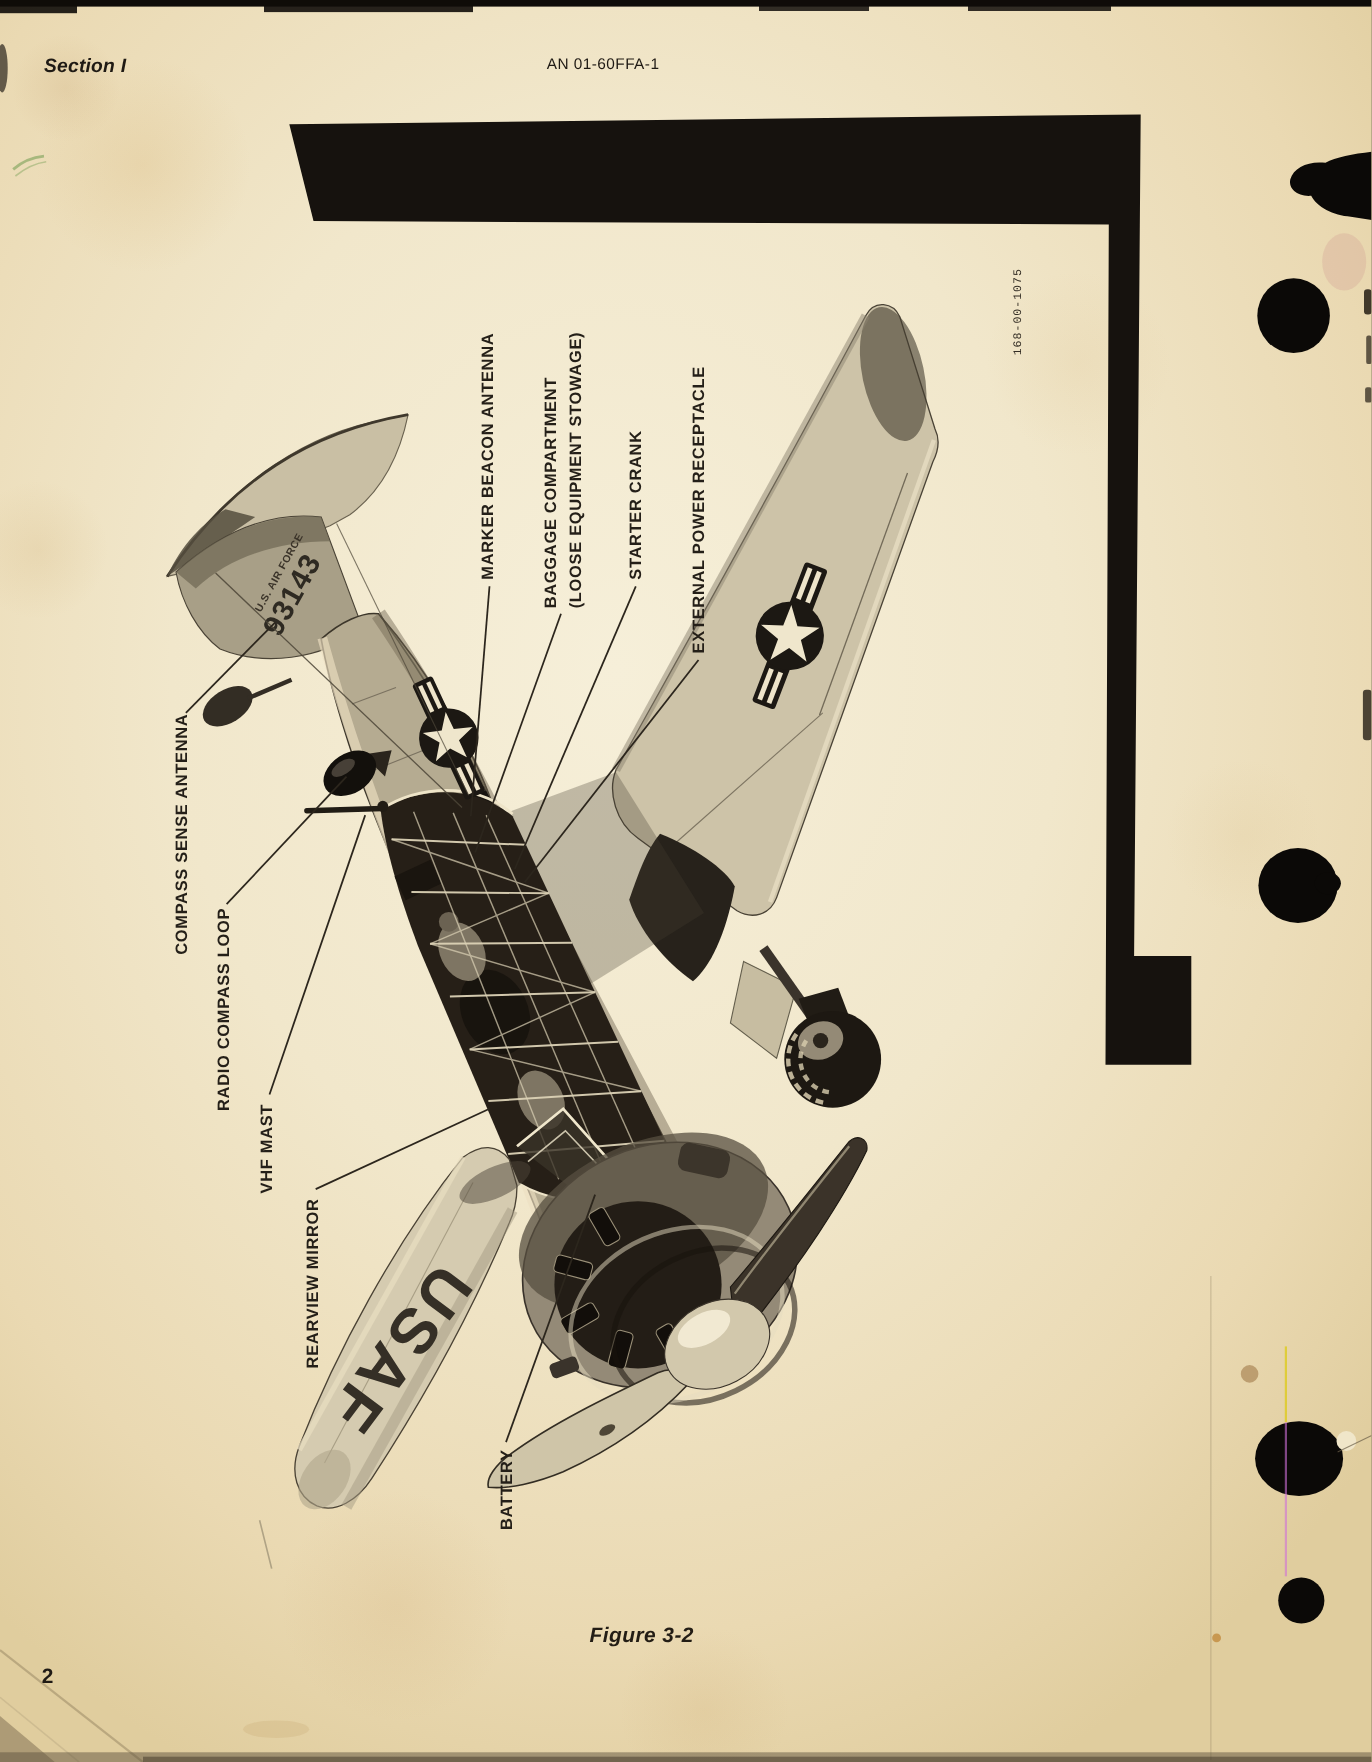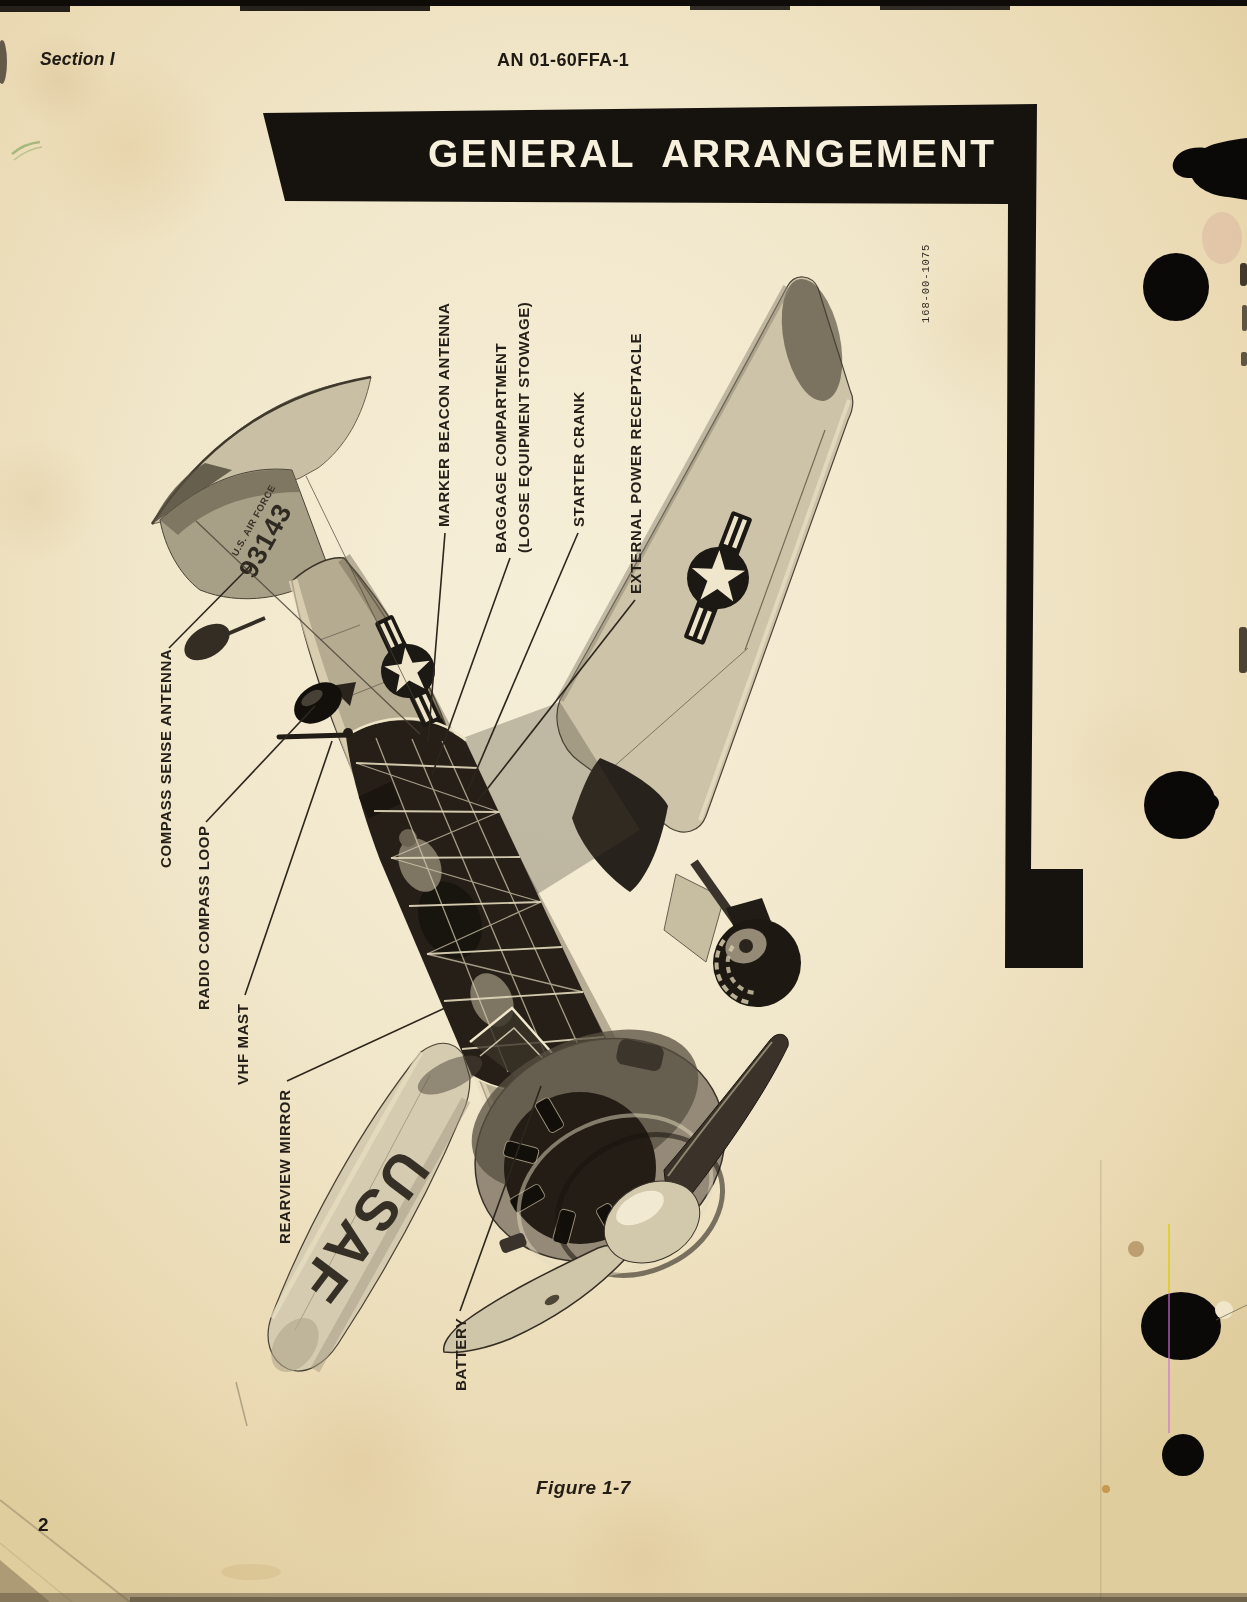--- a/index.html
+++ b/index.html
@@ -10,21 +10,21 @@
     radial-gradient(circle 140px at 130px 150px, rgba(210,170,100,.20), rgba(210,170,100,0) 70%),
     radial-gradient(circle 90px  at 35px 500px,  rgba(205,170,110,.18), rgba(205,170,110,0) 70%),
     radial-gradient(circle 120px at 980px 330px, rgba(215,185,130,.15), rgba(215,185,130,0) 70%),
     radial-gradient(circle 150px at 360px 1460px,rgba(200,160,100,.16), rgba(200,160,100,0) 70%),
     radial-gradient(circle 110px at 640px 1555px,rgba(200,160,100,.14), rgba(200,160,100,0) 70%),
     radial-gradient(circle 100px at 1130px 760px,rgba(210,180,120,.12), rgba(210,180,120,0) 70%),
     radial-gradient(circle 70px  at 60px 80px,   rgba(190,150,95,.18),  rgba(190,150,95,0) 70%);}
   svg.art{position:absolute;left:0;top:0;}
   .txt{position:absolute;white-space:nowrap;}
   .h-sec{left:40px;top:49px;font-weight:bold;font-size:17.5px;letter-spacing:.2px;font-style:italic;}
-  .h-doc{left:497px;top:50px;font-weight:bold;font-size:18px;letter-spacing:.4px;}
+  .h-doc{left:497px;top:50px;font-weight:normal;font-size:14px;letter-spacing:.4px;}
   .banner-title{left:428px;top:132px;font-weight:bold;font-size:39px;letter-spacing:2.5px;word-spacing:14px;color:#f6f0dc;}
   .fig-cap{left:536px;top:1477px;font-weight:bold;font-style:italic;font-size:19px;letter-spacing:.4px;color:#231d15;}
   .pg-num{left:38px;top:1514px;font-weight:bold;font-size:19px;}
   .vlabel{position:absolute;transform:rotate(-90deg);transform-origin:0 0;white-space:nowrap;
     font-weight:bold;font-size:15px;letter-spacing:.6px;color:#241f18;line-height:15px;}
   .vlabel.two{line-height:23px;}
   .print-code{position:absolute;left:920px;top:323px;transform:rotate(-90deg);transform-origin:0 0;
     white-space:nowrap;font-size:10.5px;letter-spacing:.9px;color:#332d24;font-family:"Liberation Mono","DejaVu Sans Mono",monospace;}
 </style>
 </head>
@@ -247,31 +247,30 @@
       <line x1="0" y1="1500" x2="130" y2="1602" stroke="#9b8a66" stroke-width="2" opacity=".55"></line>
       <line x1="0" y1="1543" x2="72" y2="1602" stroke="#b3a37e" stroke-width="1.5" opacity=".4"></line>
       <path d="M0,1560 L50,1602 L0,1602 Z" fill="#7a6a4e" opacity=".5"></path>
       <rect x="0" y="1593" width="1247" height="9" fill="#5f5440" opacity=".5"></rect>
       <rect x="130" y="1597" width="1117" height="5" fill="#3f3628" opacity=".5"></rect>
     </g>
   </svg>
 
   <div class="txt h-sec">Section I</div>
   <div class="txt h-doc">AN 01-60FFA-1</div>
-  <div class="txt banner-title">GENERAL ARRANGEMENT</div>
   <div class="print-code">168-00-1075</div>
 
   <div class="vlabel" style="left:436px;top:527px;">MARKER BEACON ANTENNA</div>
   <div class="vlabel two" style="left:489px;top:553px;">
     <div>BAGGAGE COMPARTMENT</div>
     <div>(LOOSE EQUIPMENT STOWAGE)</div>
   </div>
   <div class="vlabel" style="left:571px;top:527px;">STARTER CRANK</div>
   <div class="vlabel" style="left:628px;top:594px;">EXTERNAL POWER RECEPTACLE</div>
   <div class="vlabel" style="left:158px;top:868px;">COMPASS SENSE ANTENNA</div>
   <div class="vlabel" style="left:196px;top:1010px;">RADIO COMPASS LOOP</div>
   <div class="vlabel" style="left:235px;top:1085px;">VHF MAST</div>
   <div class="vlabel" style="left:277px;top:1244px;">REARVIEW MIRROR</div>
   <div class="vlabel" style="left:453px;top:1391px;">BATTERY</div>
 
-  <div class="txt fig-cap">Figure 1-7</div>
+  <div class="txt fig-cap">Figure 3-2</div>
   <div class="txt pg-num">2</div>
 </div>
 
 </body></html>

